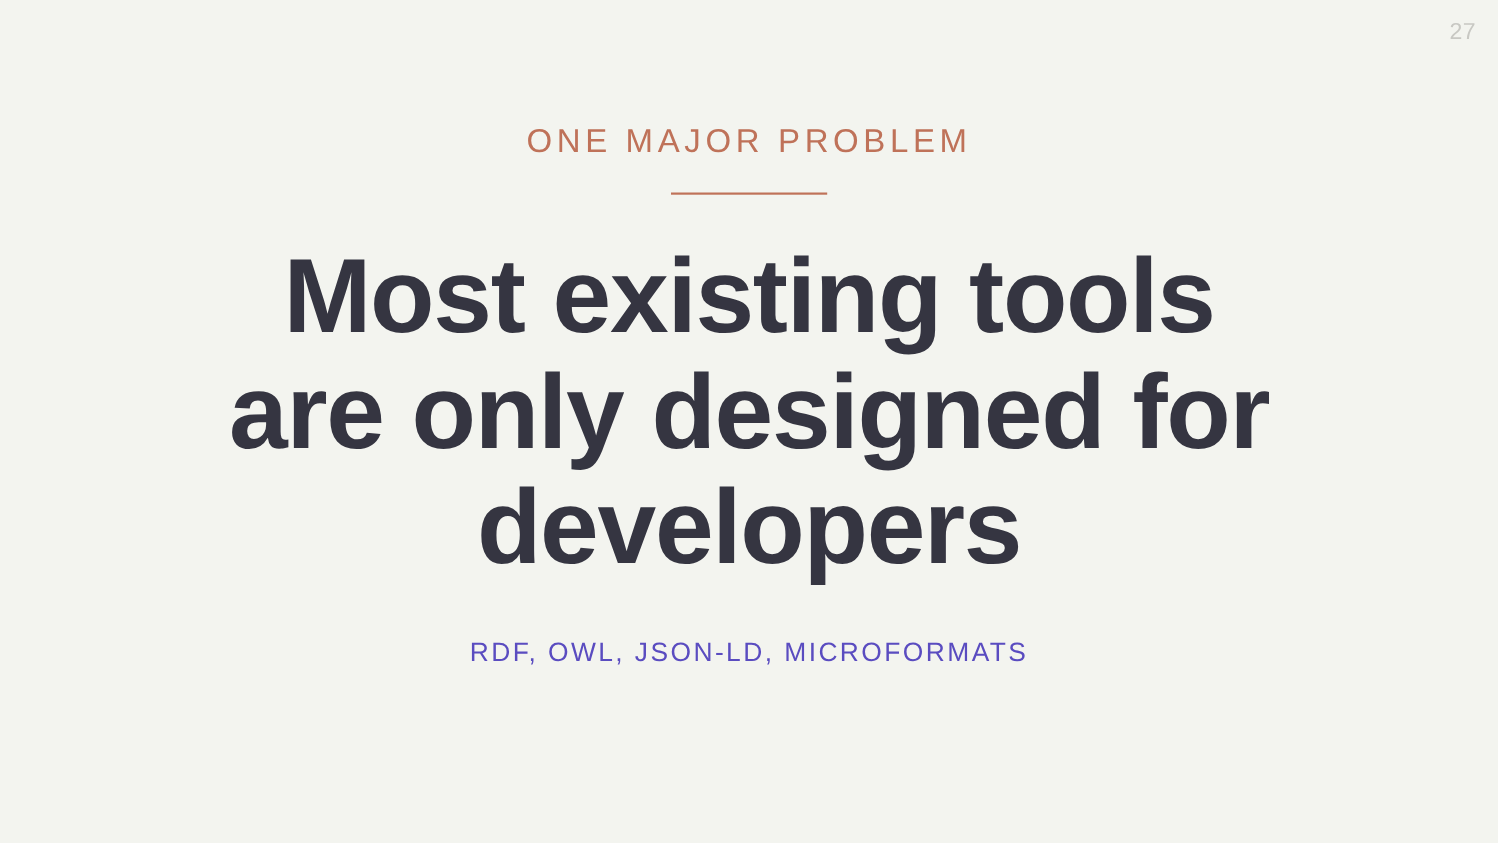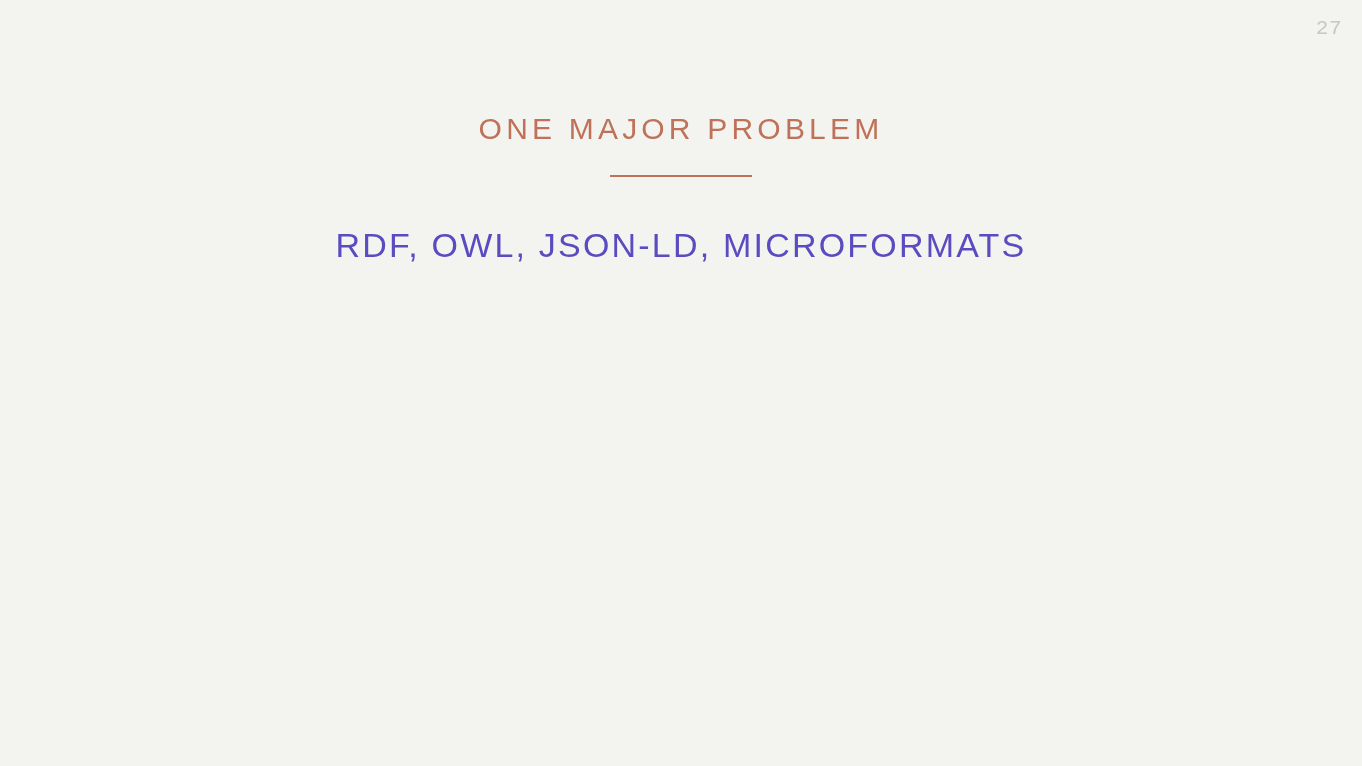--- a/index.html
+++ b/index.html
@@ -21,21 +21,21 @@
     height: 766px;
     background: #f3f4ef;
     box-sizing: border-box;
   }
 
   
   .page-number {
     position: absolute;
     top: 18px;
     right: 20px;
-    font-family: Liberation Mono, monospace;
+    font-family: Liberation Sans, sans-serif;
     font-size: 21px;
     line-height: 1;
     color: #c8c8c3;
     letter-spacing: 0.5px;
     user-select: none;
   }
 
   
   .content {
     position: absolute;
@@ -85,21 +85,21 @@
   }
 
   .headline .hl-line {
     display: block;
     white-space: nowrap;
   }
 
   .subhead {
     margin-top: 48px;
     font-family: "Liberation Sans", sans-serif;
-    font-size: 34px;
+    font-size: 24px;
     font-weight: 400;
     letter-spacing: 2.2px;
     color: #5a4cc0;
     text-transform: uppercase;
     text-align: center;
     line-height: 1.2;
     white-space: nowrap;
   }
 </style>
 </head>
@@ -108,17 +108,22 @@
 <div class="slide">
 
   <div class="page-number">27</div>
 
   <div class="content">
 
     <div class="eyebrow">ONE MAJOR PROBLEM</div>
 
     <div class="divider"></div>
 
+    <div class="headline">
+      <span class="hl-line">Most existing tools</span>
+      <span class="hl-line">are only designed for</span>
+      <span class="hl-line">developers</span>
+    </div>
 
     <div class="subhead">RDF, OWL, JSON-LD, MICROFORMATS</div>
 
   </div>
 </div>
 
 </body></html>

